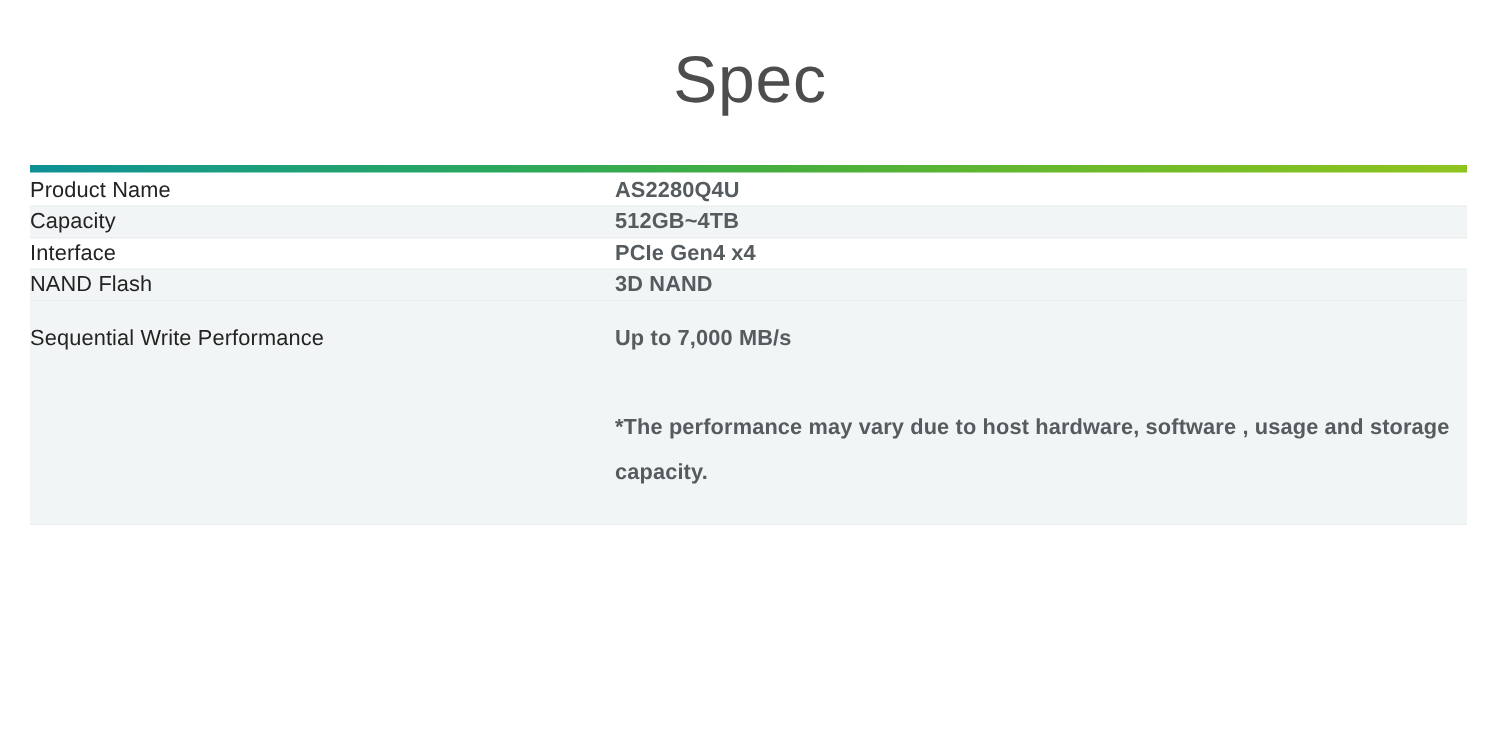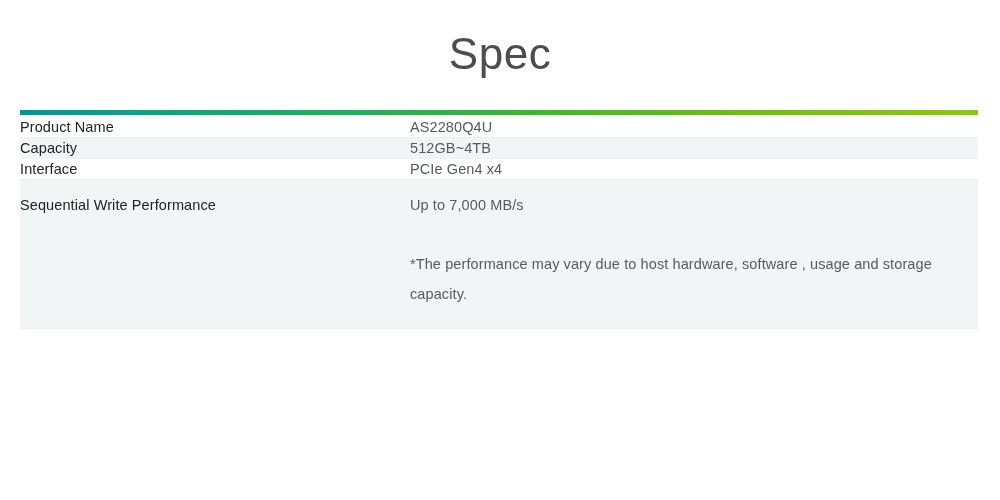--- a/index.html
+++ b/index.html
@@ -71,21 +71,21 @@
     padding: 15px 0 15px 14px;
     font-size: 14.5px;
     font-weight: normal;
     color: #232323;
     line-height: 20px;
     letter-spacing: 0.1px;
   }
   .cell-value {
     padding: 15px 20px 15px 0;
     font-size: 14.5px;
-    font-weight: 400;
+    font-weight: 700;
     color: #555b5e;
     line-height: 20px;
     letter-spacing: 0.1px;
   }
   .value-main {
     display: block;
   }
   .value-note {
     display: block;
     margin-top: 34px;
@@ -126,20 +126,26 @@
         </td>
       </tr>
 
       <tr>
         <td class="cell-label">Interface</td>
         <td class="cell-value">
           <span class="value-main">PCIe Gen4 x4</span>
         </td>
       </tr>
 
+      <tr class="alt">
+        <td class="cell-label">NAND Flash</td>
+        <td class="cell-value">
+          <span class="value-main">3D NAND</span>
+        </td>
+      </tr>
 
 
       <tr class="alt row-tall">
         <td class="cell-label">Sequential Write Performance</td>
         <td class="cell-value">
           <span class="value-main">Up to 7,000 MB/s</span>
           <span class="value-note">*The performance may vary due to host hardware, software , usage and storage capacity.</span>
         </td>
       </tr>
 

